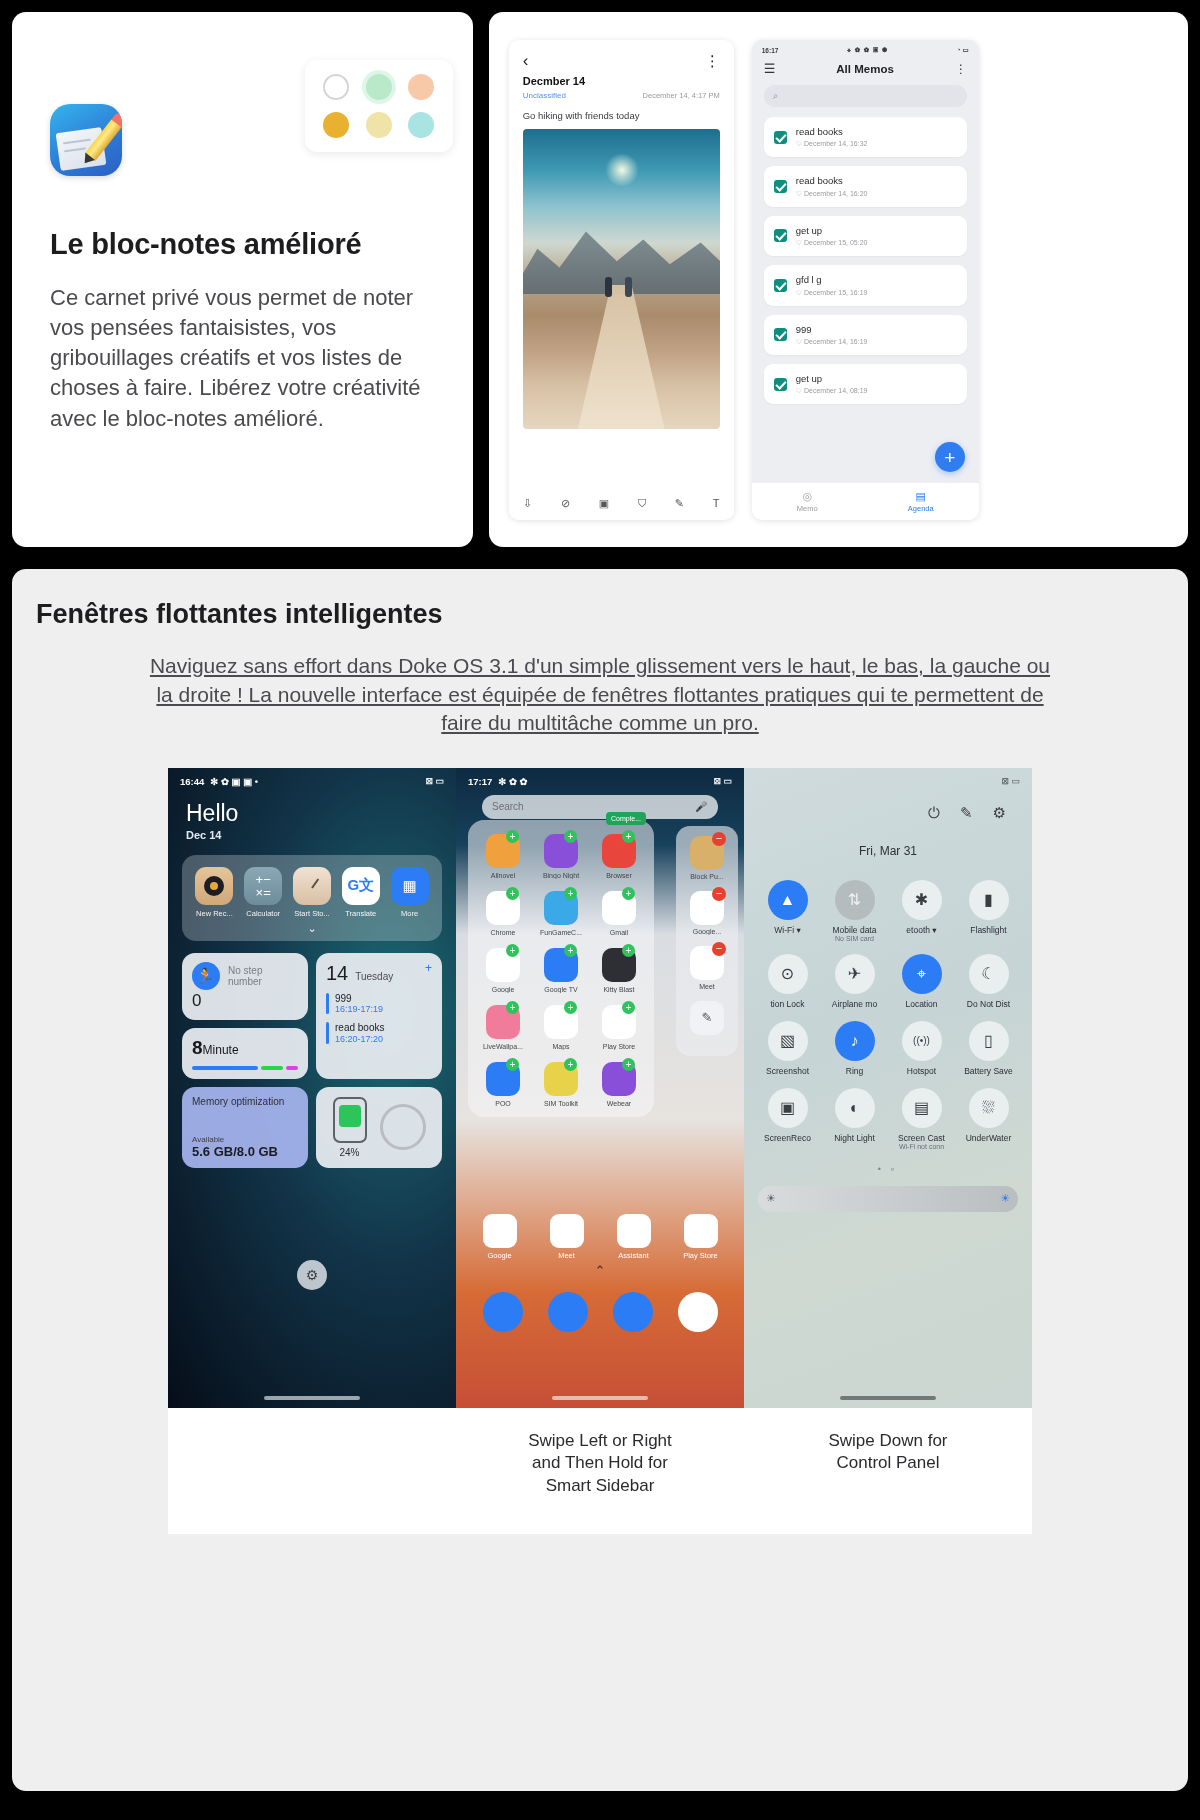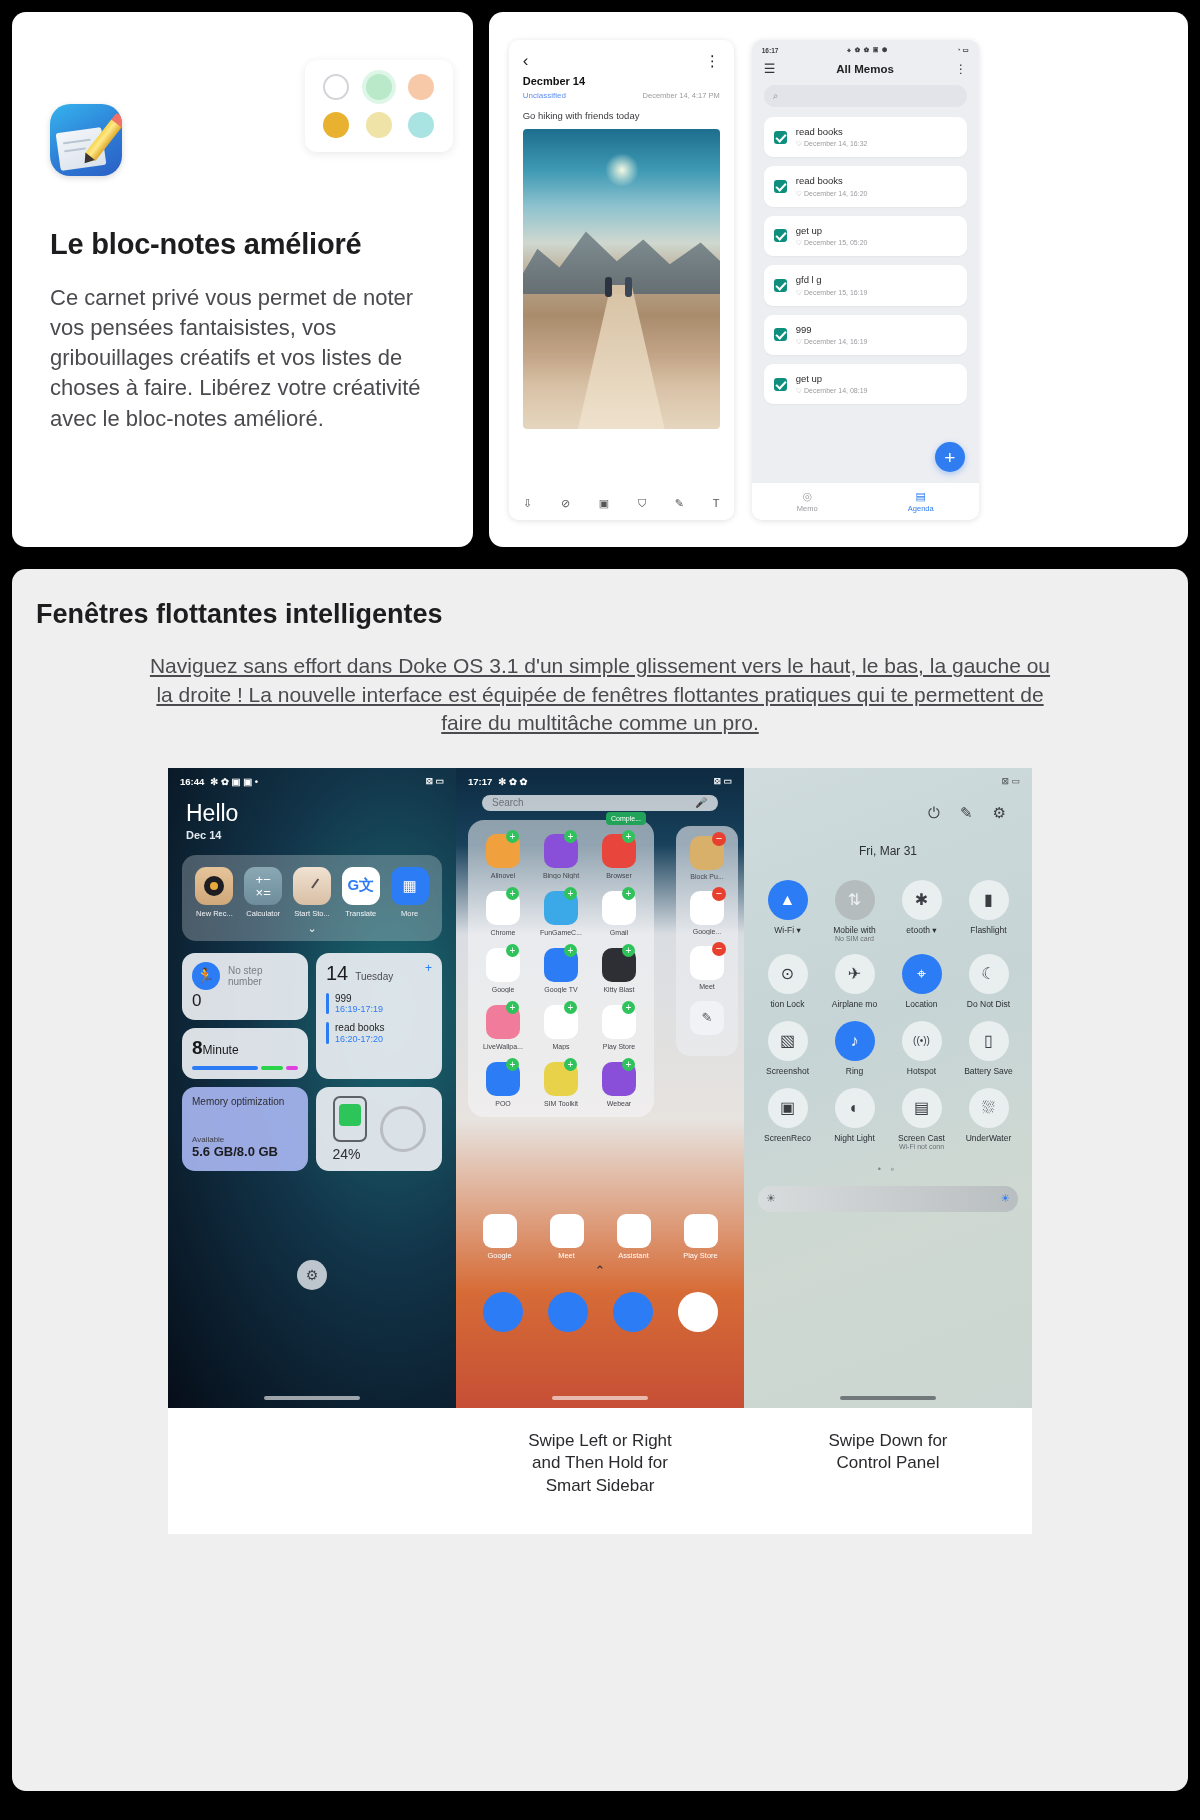--- a/index.html
+++ b/index.html
@@ -251,32 +251,32 @@
   .ev-s { font-size: 9px; color:#2c7cf5; }
 
   .mem-card { background: rgba(167,181,240,.92); }
   .mem-title { font-size: 10px; color:#2e2e33; }
   .mem-sub { font-size: 8px; color:#3d3d45; margin-top: 28px; }
   .mem-val { font-size: 13px; color:#1c1c1f; font-weight:600; }
   .ring-card { display:flex; align-items:center; justify-content:space-around; }
   .phone-ring { width: 34px; height: 46px; border-radius: 7px; border:2px solid #5e6168; position:relative; }
   .phone-ring::after { content:''; position:absolute; left:4px; top:6px; right:4px; bottom:14px;
                        border-radius:4px; background:#2bc55a; }
-  .pct { font-size: 14px; color:#2e2e33; margin-top:4px; }
+  .pct { font-size: 10px; color:#2e2e33; text-align:center; margin-top:4px; }
   .circ { width: 46px; height:46px; border-radius:50%; border:3px solid #b9bcc2; }
   .gear-btn {
     position:absolute; left: 50%; transform:translateX(-50%); bottom: 118px;
     width: 30px; height:30px; border-radius:50%; background: rgba(220,224,230,.85);
     display:flex; align-items:center; justify-content:center; font-size:14px; color:#3e4147;
   }
 
   
   .pb { background: linear-gradient(#0d2a40 0%, #18415c 12%, #d9dde2 26%, #e7e3df 55%, #d66b36 82%, #c64f36 100%); }
   .pb-search {
-    margin: 8px 26px 0; height: 16px; border-radius: 12px; background: rgba(255,255,255,.72);
+    margin: 8px 26px 0; height: 24px; border-radius: 12px; background: rgba(255,255,255,.72);
     display:flex; align-items:center; justify-content:space-between; padding: 0 10px;
     font-size: 10px; color:#6d7077;
   }
   .drawer {
     position:absolute; left: 12px; top: 52px; width: 186px;
     background: rgba(245,246,248,.55); border-radius: 16px; padding: 14px 8px 10px;
   }
   .dgrid { display:grid; grid-template-columns: repeat(3,1fr); gap: 12px 4px; }
   .dapp { text-align:center; position:relative; }
   .dicon { width: 34px; height:34px; border-radius:10px; margin:0 auto; position:relative; }
@@ -757,21 +757,21 @@
             <p>Fri, Mar 31</p>
           </div>
 
           <div class="qgrid">
             <div class="qt">
                 <div class="bub on">▲</div>
                 <div class="t1"><span>Wi-Fi</span> ▾</div>
               </div>
             <div class="qt">
                 <div class="bub off">⇅</div>
-                <div class="t1">Mobile with</div>
+                <div class="t1">Mobile data</div>
                 <div class="t2">No SIM card</div>
               </div>
             <div class="qt">
                 <div class="bub white">✱</div>
                 <div class="t1"><span>etooth</span> ▾</div>
               </div>
             <div class="qt">
                 <div class="bub white">▮</div>
                 <div class="t1">Flashlight</div>
               </div>

